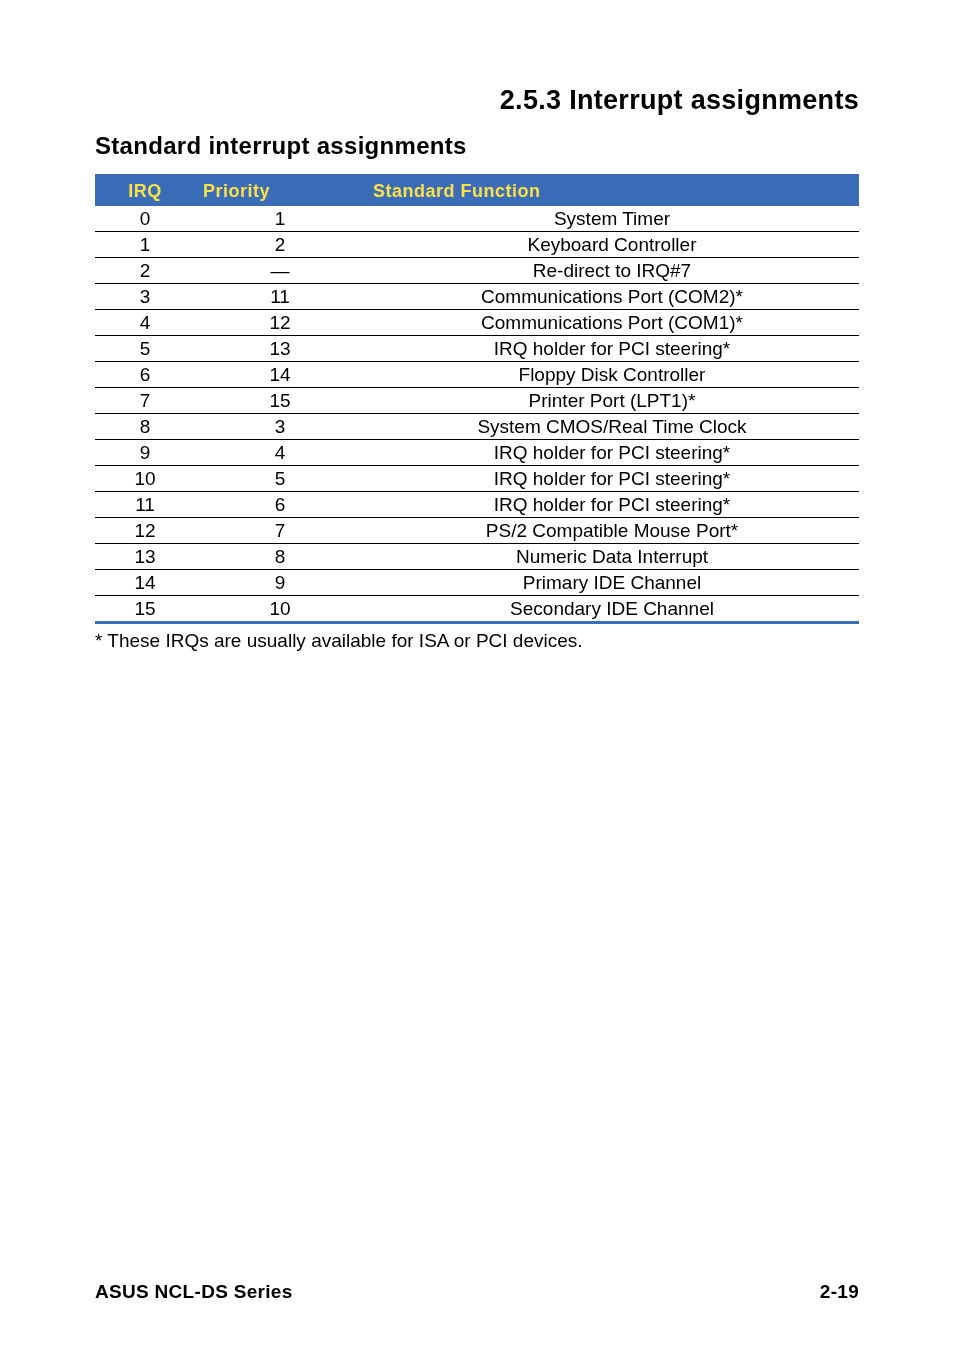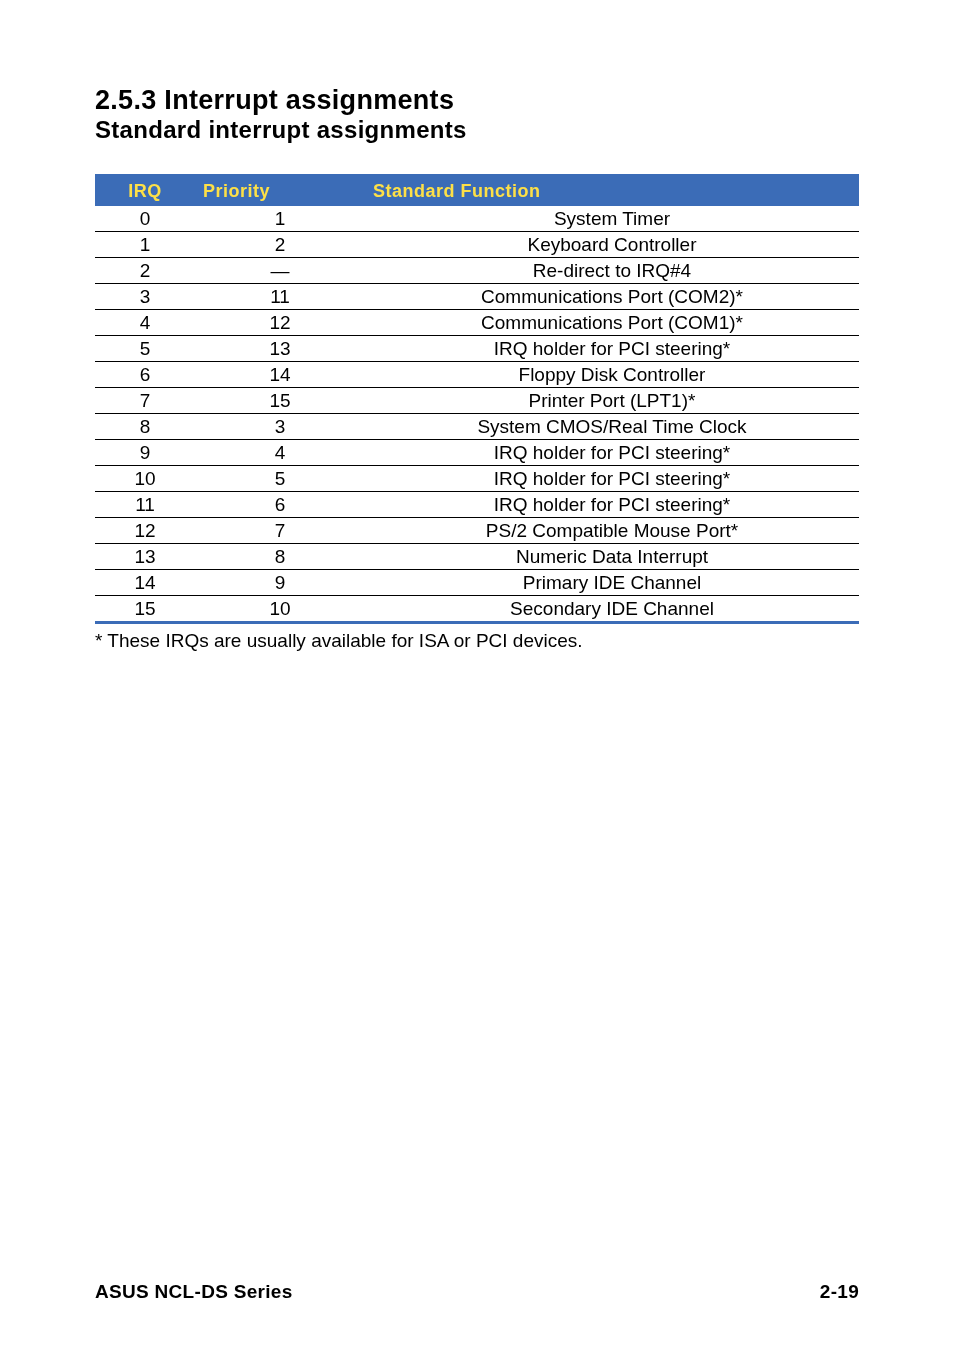--- a/index.html
+++ b/index.html
@@ -14,27 +14,28 @@
       font-family: Arial, Helvetica, sans-serif;
       color: #000000;
       position: relative;
     }
     .content {
       padding: 85px 95px 0 95px;
     }
     .section-heading {
       font-size: 27px;
       font-weight: bold;
-      margin-bottom: 0;
+      margin-bottom: 16px;
       letter-spacing: 0.3px;
+      text-align: right;
     }
     .sub-heading {
       font-size: 24px;
       font-weight: bold;
-      margin-bottom: 30px;
+      margin-bottom: 14px;
       letter-spacing: 0.3px;
     }
     .irq-table {
       width: 100%;
       border-collapse: collapse;
       border-top: 3px solid #3b6cb7;
       border-bottom: 3px solid #3b6cb7;
     }
     .irq-table thead th {
       background: #3b6cb7;
@@ -108,21 +109,21 @@
           <td class="cell-func">System Timer</td>
         </tr>
         <tr>
           <td class="cell-irq">1</td>
           <td class="cell-priority">2</td>
           <td class="cell-func">Keyboard Controller</td>
         </tr>
         <tr>
           <td class="cell-irq">2</td>
           <td class="cell-priority">—</td>
-          <td class="cell-func">Re-direct to IRQ#4</td>
+          <td class="cell-func">Re-direct to IRQ#7</td>
         </tr>
         <tr>
           <td class="cell-irq">3</td>
           <td class="cell-priority">11</td>
           <td class="cell-func">Communications Port (COM2)*</td>
         </tr>
         <tr>
           <td class="cell-irq">4</td>
           <td class="cell-priority">12</td>
           <td class="cell-func">Communications Port (COM1)*</td>

